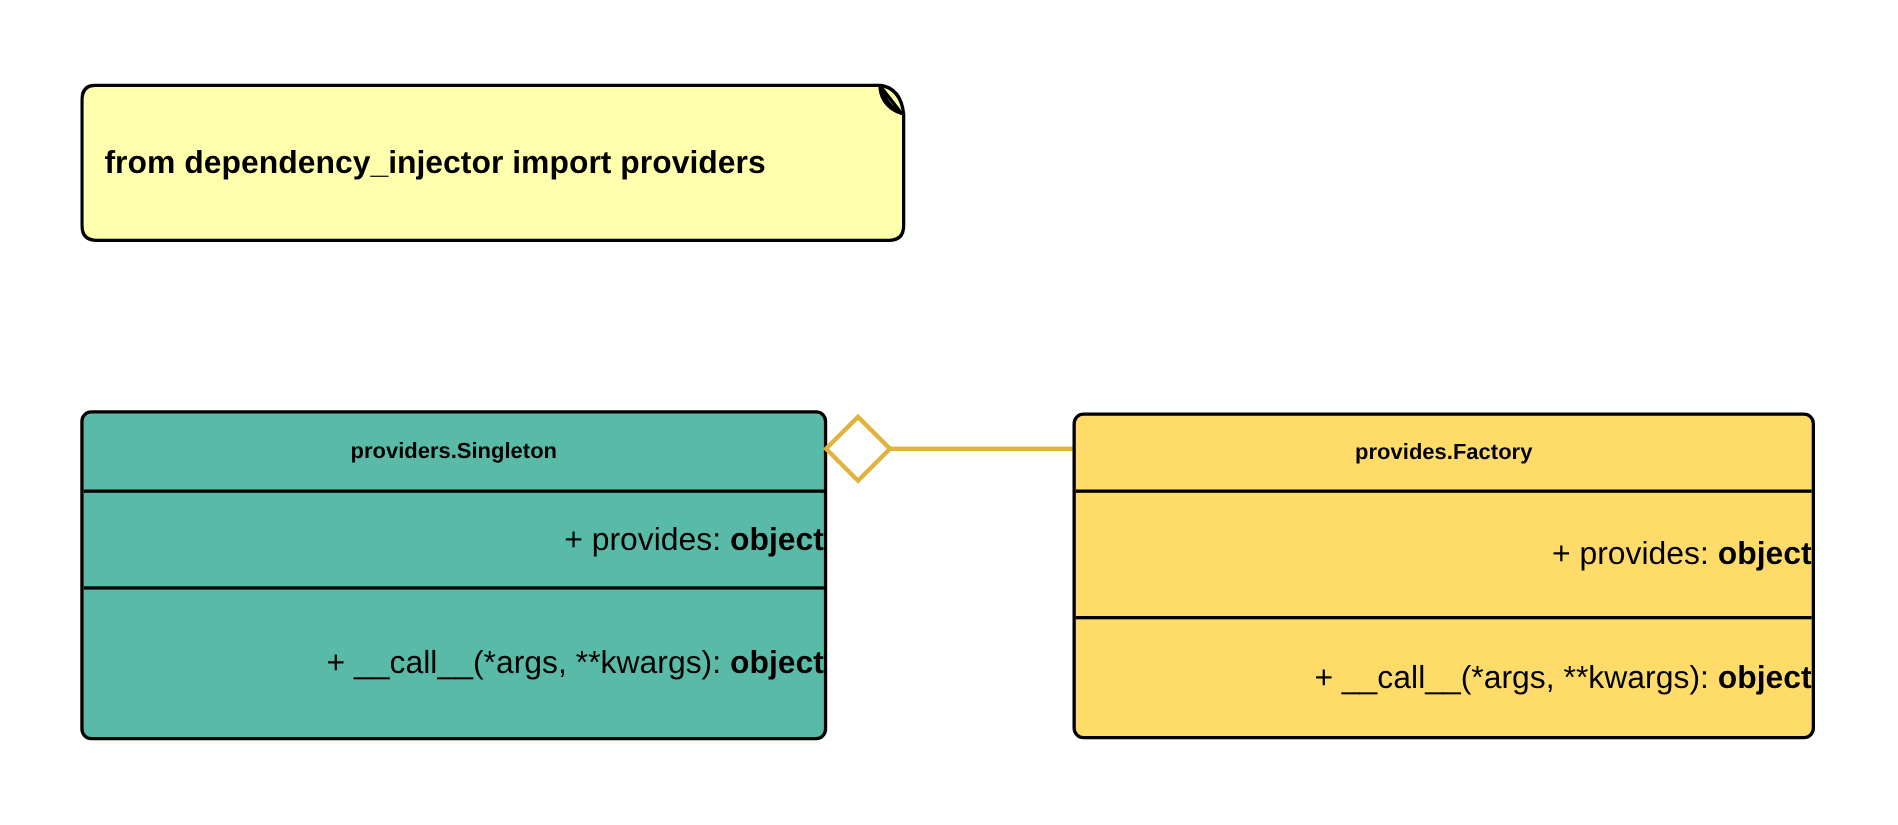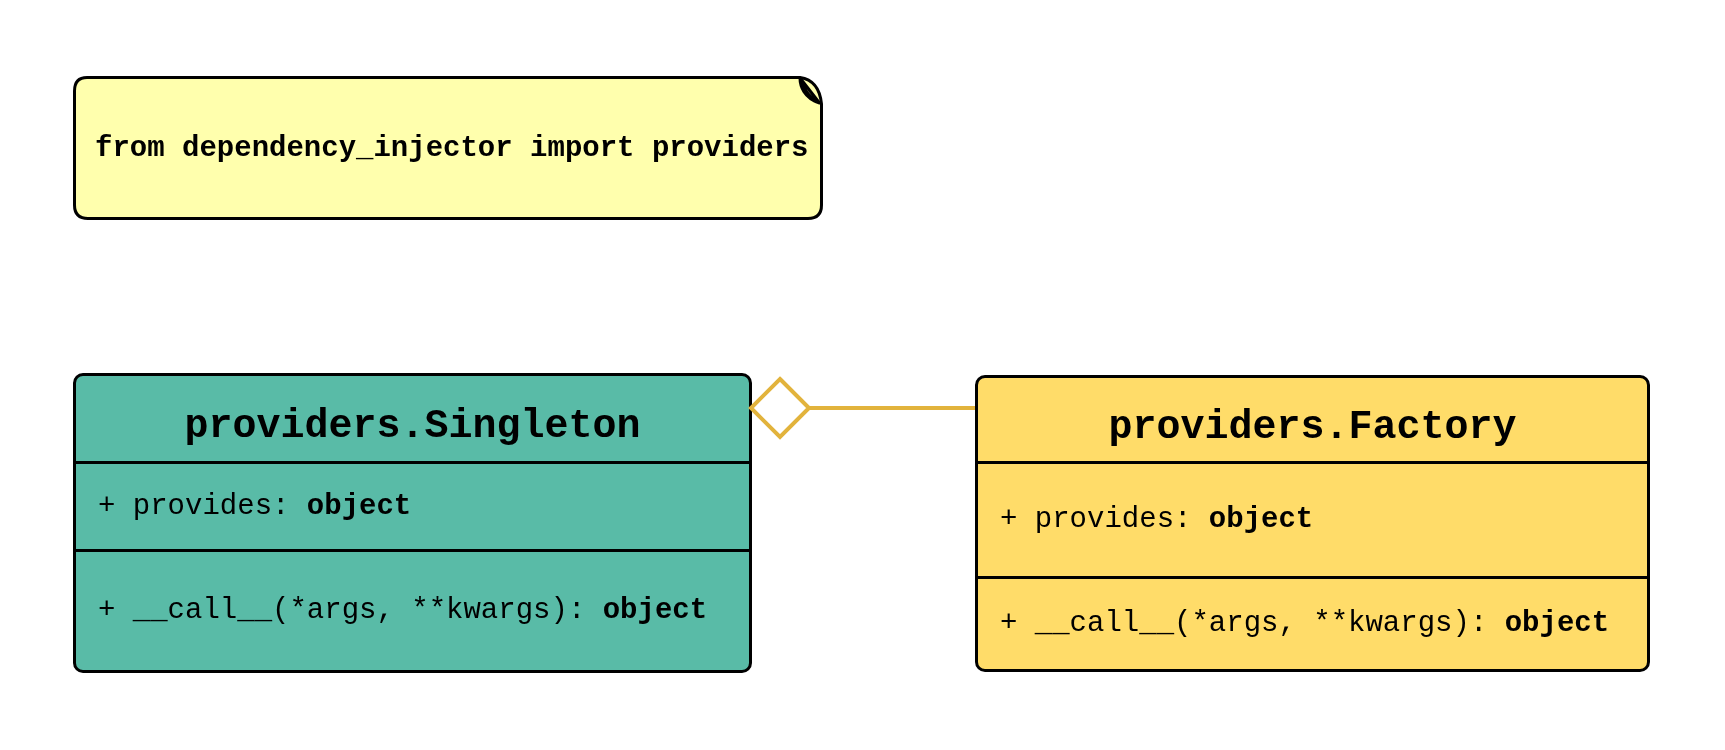--- a/index.html
+++ b/index.html
@@ -1,21 +1,21 @@
 <!DOCTYPE html>
 <html style="--singleton-fill: #59BBA7; --factory-fill: #FFDC69; --note-fill: #FFFFAD; --note-fold: #C2C383; --connector: #E2B33C; --border: #000000; --text: #000000; --background: #FFFFFF;"><head>
 <meta charset="utf-8">
 <style>
   html, body { margin: 0; padding: 0; background: #ffffff; }
   .canvas {
     position: relative;
     width: 1725px;
     height: 750px;
     background: var(--background, #ffffff);
-    font-family: Liberation Mono, monospace;
+    font-family: Liberation Sans, sans-serif;
     color: var(--text, #000000);
     overflow: hidden;
   }
 
   
   .note-wrap { position: absolute; left: 73px; top: 76px; width: 752px; height: 146px; }
   .note-svg { position: absolute; left: 0; top: 0; }
   .note-text {
     position: absolute; left: 22px; top: 0; width: 700px; height: 144px;
     display: flex; align-items: center;
@@ -29,37 +29,36 @@
     border-radius: 10px;
     box-sizing: border-box;
     display: flex; flex-direction: column;
   }
   .uml-class.singleton { left: 73px;  top: 373px; width: 679px; height: 300px; background: var(--singleton-fill, #59BBA7); }
   .uml-class.factory   { left: 975px; top: 375px; width: 675px; height: 297px; background: var(--factory-fill, #FFDC69); }
 
   .uml-header {
     display: flex; align-items: center; justify-content: center;
     border-bottom: 3px solid var(--border, #000);
-    font-size: 40px; font-weight: bold;
+    font-size: 20px; font-weight: bold;
     box-sizing: border-box;
-    margin-top: 16px;
   }
   .singleton .uml-header { height: 72px; }
   .factory   .uml-header { height: 70px; }
 
   .uml-compartment {
     display: flex; flex-direction: column; justify-content: center;
     padding-left: 22px; box-sizing: border-box;
   }
   .uml-compartment.attrs { border-bottom: 3px solid var(--border, #000); }
   .singleton .uml-compartment.attrs { height: 88px; }
   .factory   .uml-compartment.attrs { height: 115px; }
   .uml-compartment.methods { flex: 1; }
 
-  .member { font-size: 29px; line-height: 40px; white-space: nowrap; }
+  .member { font-size: 29px; line-height: 40px; white-space: nowrap; text-align: right; }
   .member b { font-weight: bold; }
 
   
   .connector-line {
     position: absolute; left: 806px; top: 406px; width: 172px; height: 4px;
     background: var(--connector, #E2B33C);
   }
   .diamond-svg { position: absolute; left: 748px; top: 376px; }
 </style>
 </head>
@@ -84,21 +83,21 @@
       <div class="member"><span>+ __call__(*args, **kwargs): </span><b>object</b></div>
     </div>
   </div>
 
   <div class="connector-line"></div>
   <svg class="diamond-svg" width="64" height="64" viewBox="0 0 64 64">
     <polygon points="32,3 61,32 32,61 3,32" fill="#ffffff" class="diamond-shape" stroke-width="4" stroke-linejoin="miter" stroke="#E2B33C"></polygon>
   </svg>
 
   <div class="uml-class factory">
-    <div class="uml-header">providers.Factory</div>
+    <div class="uml-header">provides.Factory</div>
     <div class="uml-compartment attrs">
       <div class="member"><span>+ provides: </span><b>object</b></div>
     </div>
     <div class="uml-compartment methods">
       <div class="member"><span>+ __call__(*args, **kwargs): </span><b>object</b></div>
     </div>
   </div>
 
 </div>
 

